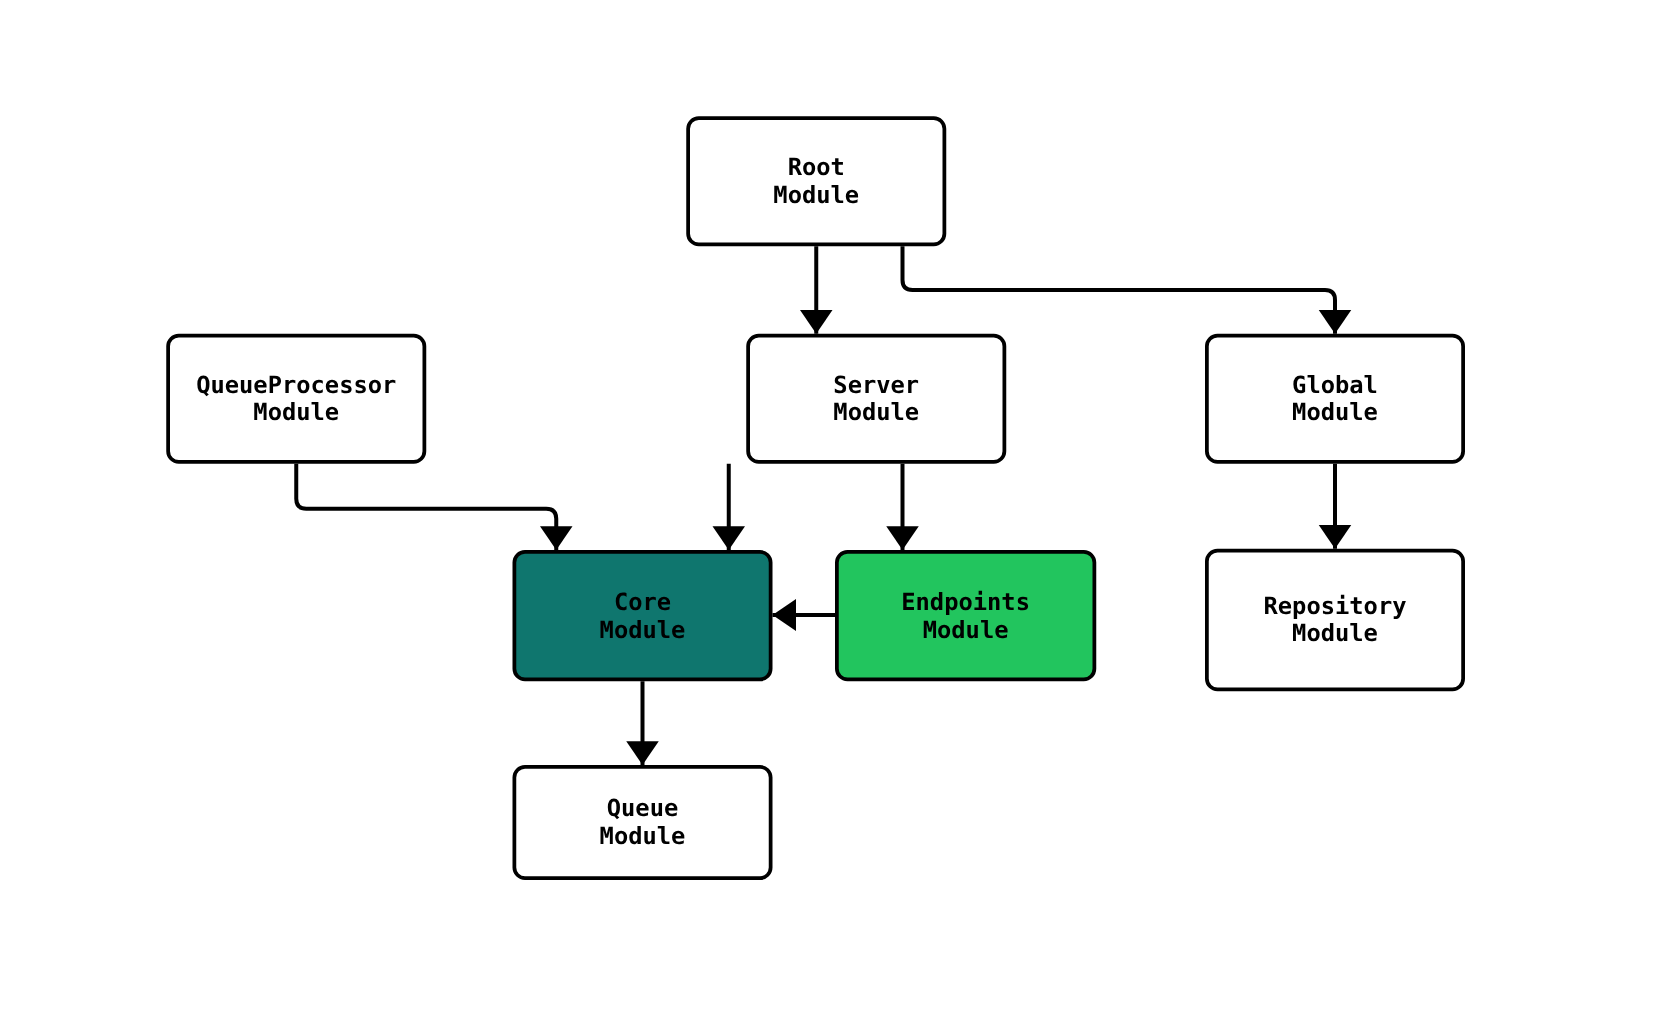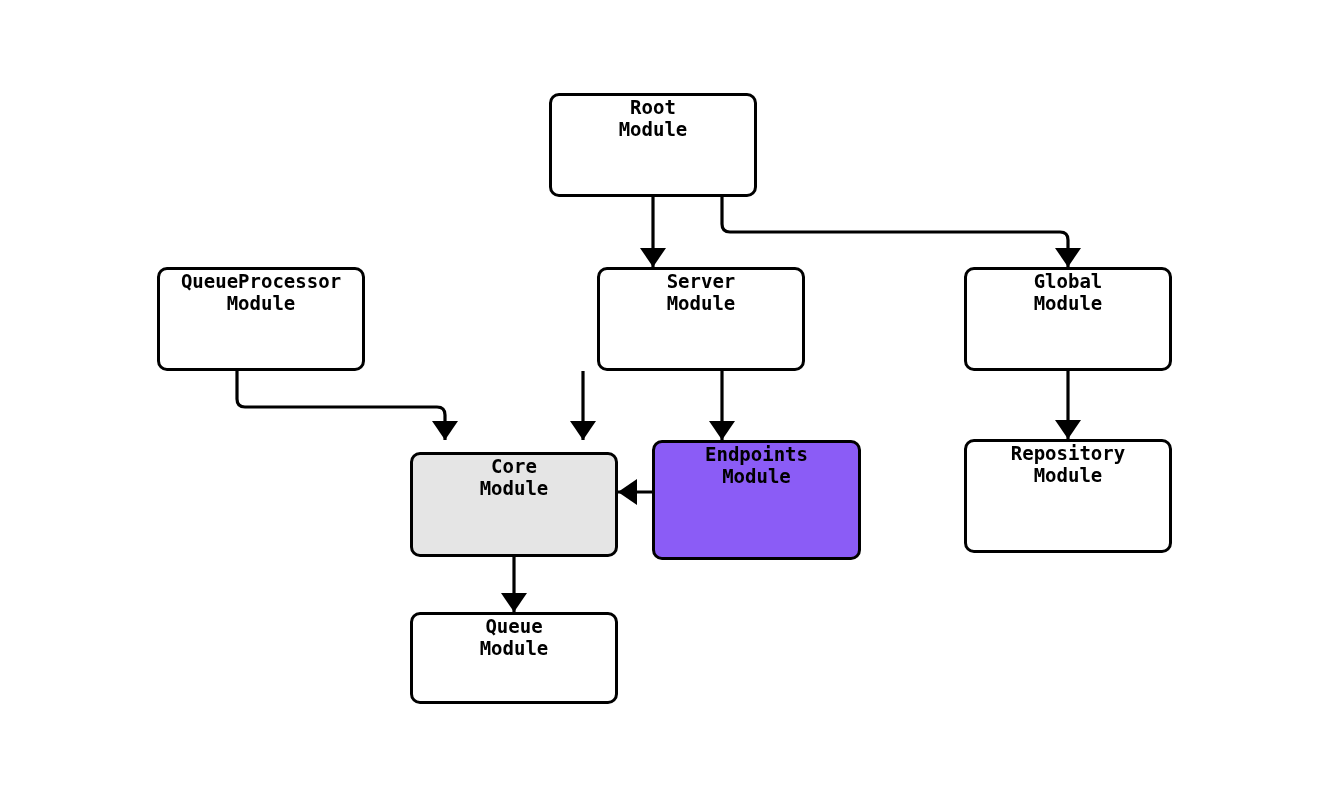--- a/index.html
+++ b/index.html
@@ -22,21 +22,21 @@
     width: 1337px;
     height: 809px;
   }
   .node {
     position: absolute;
     box-sizing: border-box;
     background: #ffffff;
     border: 3px solid #000000;
     border-radius: 10px;
     display: flex;
-    align-items: flex-start;
+    align-items: center;
     justify-content: center;
     z-index: 2;
   }
   .node-label {
     font-size: 19px;
     line-height: 22px;
     font-weight: bold;
     color: #000000;
     text-align: center;
     white-space: pre-line;
@@ -60,37 +60,37 @@
       <path d="M722,371 L722,440" fill="none" stroke="#000000" stroke-width="3.2" marker-end="url(#arrowhead)"></path>
       <path d="M687,492 L618,492" fill="none" stroke="#000000" stroke-width="3.2" marker-end="url(#arrowhead)"></path>
       <path d="M1068,371 L1068,439" fill="none" stroke="#000000" stroke-width="3.2" marker-end="url(#arrowhead)"></path>
       <path d="M514,545 L514,612" fill="none" stroke="#000000" stroke-width="3.2" marker-end="url(#arrowhead)"></path>
     </svg>
 
 <div class="node" style="left: 549px; top: 93px; width: 208px; height: 104px; background: rgb(255, 255, 255); border-color: rgb(0, 0, 0);">
       <div class="node-label" style="color: rgb(0, 0, 0);">Root
 Module</div>
     </div>
-    <div class="node" style="left: 133px; top: 267px; width: 208px; height: 104px; background: rgb(255, 255, 255); border-color: rgb(0, 0, 0); margin-left: 24px;">
+    <div class="node" style="left: 133px; top: 267px; width: 208px; height: 104px; background: rgb(255, 255, 255); border-color: rgb(0, 0, 0);">
       <div class="node-label" style="color: rgb(0, 0, 0);">QueueProcessor
 Module</div>
     </div>
     <div class="node" style="left: 549px; top: 267px; width: 208px; height: 104px; background: rgb(255, 255, 255); border-color: rgb(0, 0, 0); margin-left: 48px;">
       <div class="node-label" style="color: rgb(0, 0, 0);">Server
 Module</div>
     </div>
     <div class="node" style="left: 964px; top: 267px; width: 208px; height: 104px; background: rgb(255, 255, 255); border-color: rgb(0, 0, 0);">
       <div class="node-label" style="color: rgb(0, 0, 0);">Global
 Module</div>
     </div>
-    <div class="node" style="left: 410px; top: 440px; width: 208px; height: 105px; background: #e5e5e5; border-color: rgb(0, 0, 0); margin-top: 12px;">
+    <div class="node" style="left: 410px; top: 440px; width: 208px; height: 105px; background: #0f766e; border-color: rgb(0, 0, 0);">
       <div class="node-label" style="color: rgb(0, 0, 0);">Core
 Module</div>
     </div>
-    <div class="node" style="left: 652px; top: 440px; width: 209px; height: 120px; background: #8b5cf6; border-color: rgb(0, 0, 0);">
+    <div class="node" style="left: 668px; top: 440px; width: 209px; height: 105px; background: #22c55e; border-color: rgb(0, 0, 0);">
       <div class="node-label" style="color: rgb(0, 0, 0);">Endpoints
 Module</div>
     </div>
     <div class="node" style="left: 964px; top: 439px; width: 208px; height: 114px; background: rgb(255, 255, 255); border-color: rgb(0, 0, 0);">
       <div class="node-label" style="color: rgb(0, 0, 0);">Repository
 Module</div>
     </div>
     <div class="node" style="left: 410px; top: 612px; width: 208px; height: 92px; background: rgb(255, 255, 255); border-color: rgb(0, 0, 0);">
       <div class="node-label" style="color: rgb(0, 0, 0);">Queue
 Module</div>

